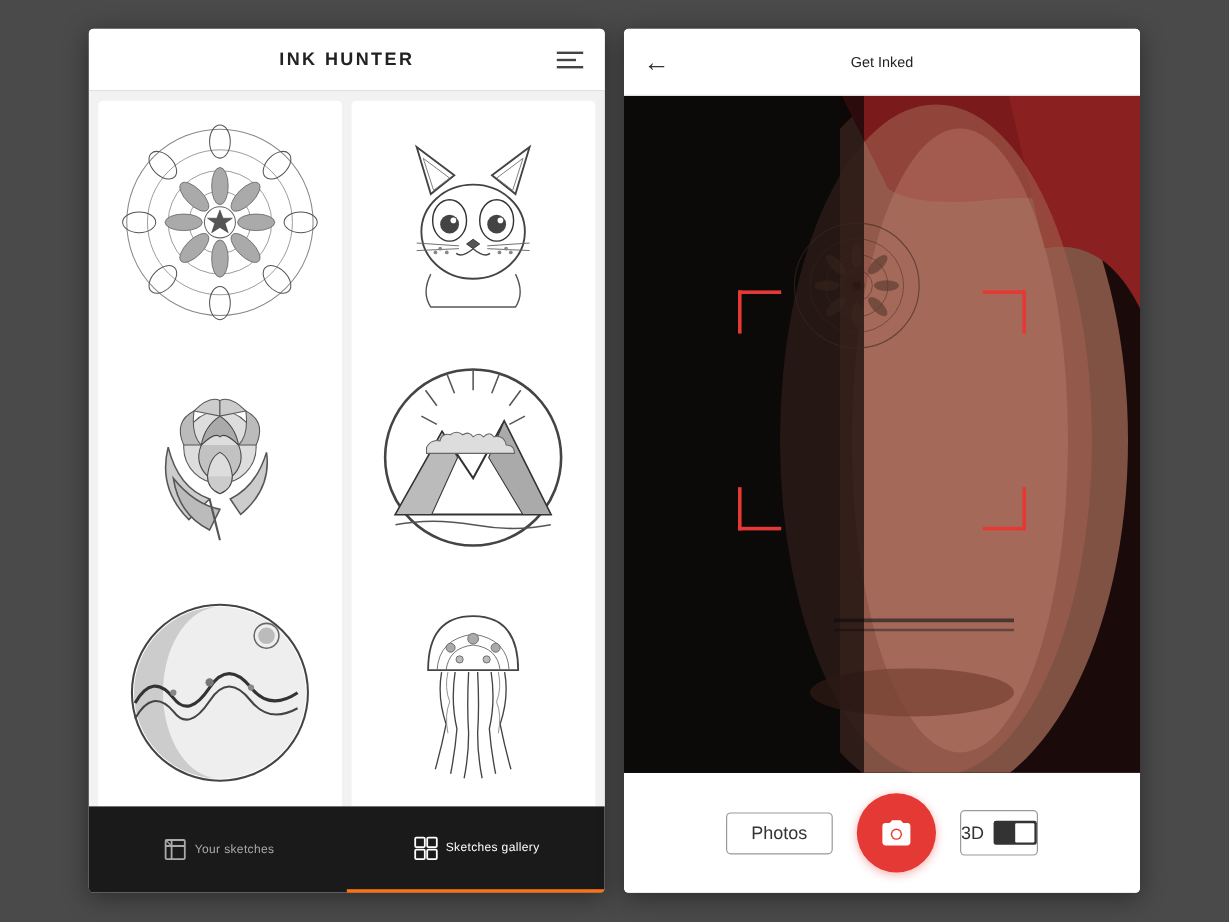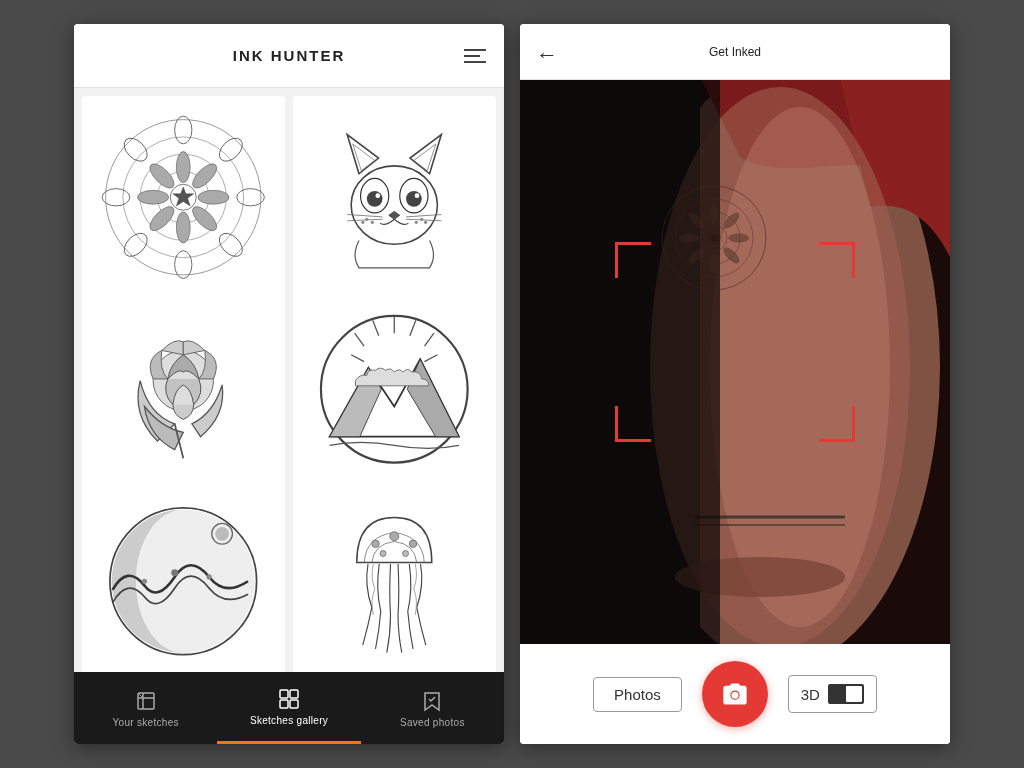--- a/index.html
+++ b/index.html
@@ -28,21 +28,21 @@
       background: #f2f2f2;
       border-radius: 4px;
       display: flex;
       flex-direction: column;
       overflow: hidden;
       box-shadow: 0 4px 20px rgba(0,0,0,0.4);
     }
 
     .phone-header {
       background: #fff;
-      height: 64px;
+      height: 52px;
       display: flex;
       align-items: center;
       justify-content: center;
       position: relative;
       border-bottom: 1px solid #e0e0e0;
       flex-shrink: 0;
     }
 
     .phone-header-title {
       font-size: 15px;
@@ -109,21 +109,21 @@
     .tab-bar {
       height: 72px;
       background: #1a1a1a;
       display: flex;
       flex-shrink: 0;
     }
 
     .tab-item {
       flex: 1;
       display: flex;
-      flex-direction: column;
+      flex-direction: row;
       align-items: center;
       justify-content: center;
       gap: 4px;
       cursor: pointer;
       position: relative;
     }
 
     .tab-item.active {
       border-bottom: 3px solid #f97316;
     }
@@ -284,21 +284,21 @@
 
     .capture-btn svg {
       width: 28px;
       height: 28px;
       fill: #fff;
     }
 
     .three-d-btn {
       border: 1.5px solid #999;
       border-radius: 4px;
-      padding: 8px 12px;
+      padding: 8px 0;
       font-size: 15px;
       color: #333;
       background: #fff;
       cursor: pointer;
       display: flex;
       align-items: center;
       gap: 8px;
     }
 
     .three-d-toggle {
@@ -513,27 +513,20 @@
       <div class="tab-item active">
         <svg class="tab-icon" viewBox="0 0 24 24" xmlns="http://www.w3.org/2000/svg">
           <rect x="3" y="3" width="8" height="8" rx="1" fill="none" stroke="currentColor" stroke-width="1.5"></rect>
           <rect x="13" y="3" width="8" height="8" rx="1" fill="none" stroke="currentColor" stroke-width="1.5"></rect>
           <rect x="3" y="13" width="8" height="8" rx="1" fill="none" stroke="currentColor" stroke-width="1.5"></rect>
           <rect x="13" y="13" width="8" height="8" rx="1" fill="none" stroke="currentColor" stroke-width="1.5"></rect>
         </svg>
         <span class="tab-label">Sketches gallery</span>
       </div>
 
-      <div class="tab-item">
-        <svg class="tab-icon" viewBox="0 0 24 24" xmlns="http://www.w3.org/2000/svg">
-          <path d="M5,4 L19,4 L19,21 L12,16 L5,21 Z" fill="none" stroke="currentColor" stroke-width="1.5"></path>
-          <polyline points="9,10 11,12 15,8" fill="none" stroke="currentColor" stroke-width="1.5"></polyline>
-        </svg>
-        <span class="tab-label">Saved photos</span>
-      </div>
 
     </div>
   </div>
 
   <div class="phone-right">
 
     <div class="right-header">
       <span class="back-arrow">←</span>
       <span class="right-header-title">Get Inked</span>
     </div>

